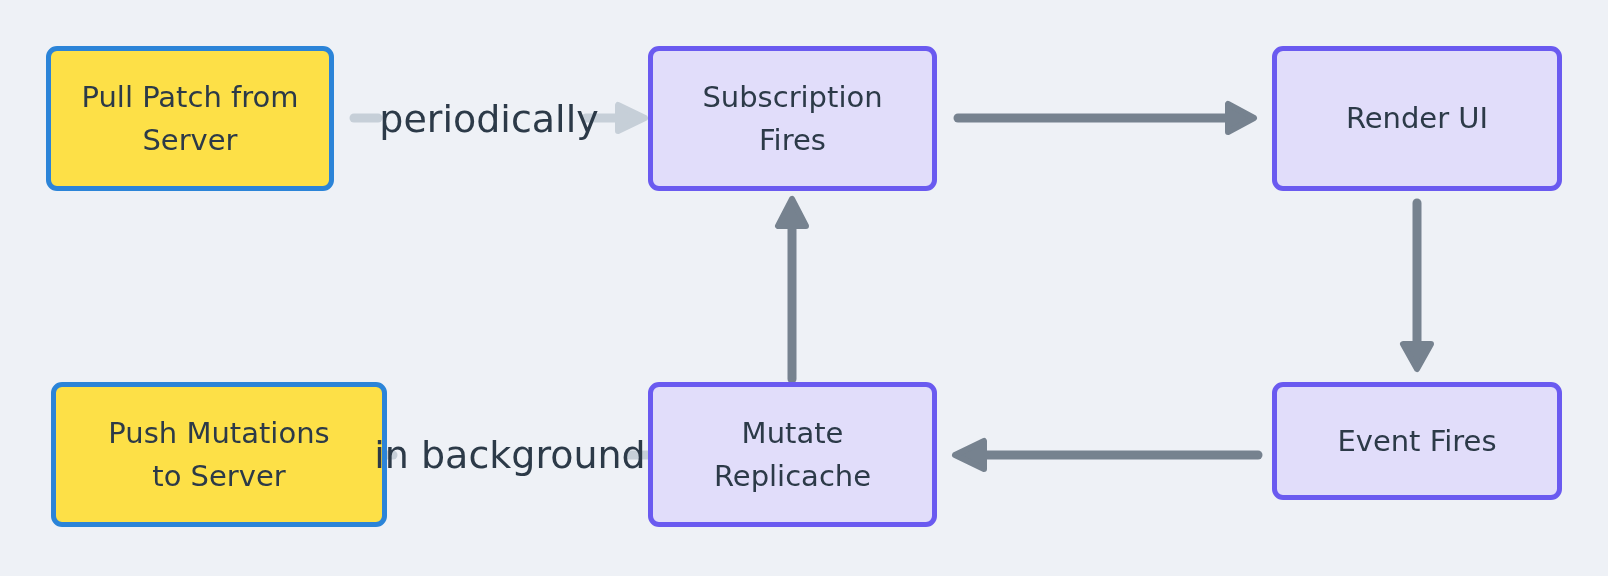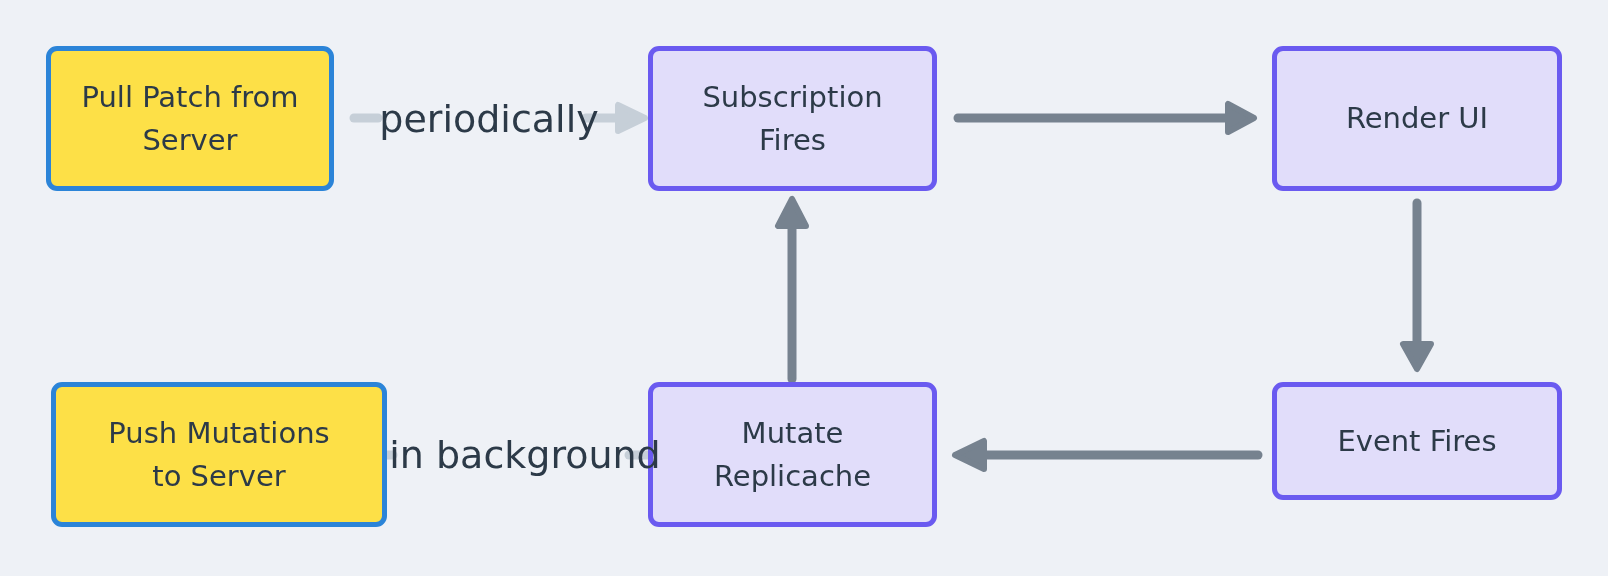--- a/index.html
+++ b/index.html
@@ -45,21 +45,21 @@
   .node-event    { left: 1272px; top: 382px; width: 290px; height: 118px; }
 
   .edge-label {
     position: absolute;
     transform: translate(-50%, -50%);
     font-size: 38px;
     color: #2c3a48;
     white-space: nowrap;
   }
   .edge-label-periodically { left: 489px; top: 119px; }
-  .edge-label-background   { left: 525px; top: 455px; }
+  .edge-label-background   { left: 510px; top: 455px; }
 
   .edge-dark  { stroke: #76828f; }
   .edge-light { stroke: #c6cfd8; }
   .head-dark  { fill: #76828f; stroke: #76828f; }
   .head-light { fill: #c6cfd8; stroke: #c6cfd8; }
   .edge-line  { stroke-width: 9; stroke-linecap: round; fill: none; }
   .edge-head  { stroke-width: 6; stroke-linejoin: round; }
 </style>
 </head>
 <body>

